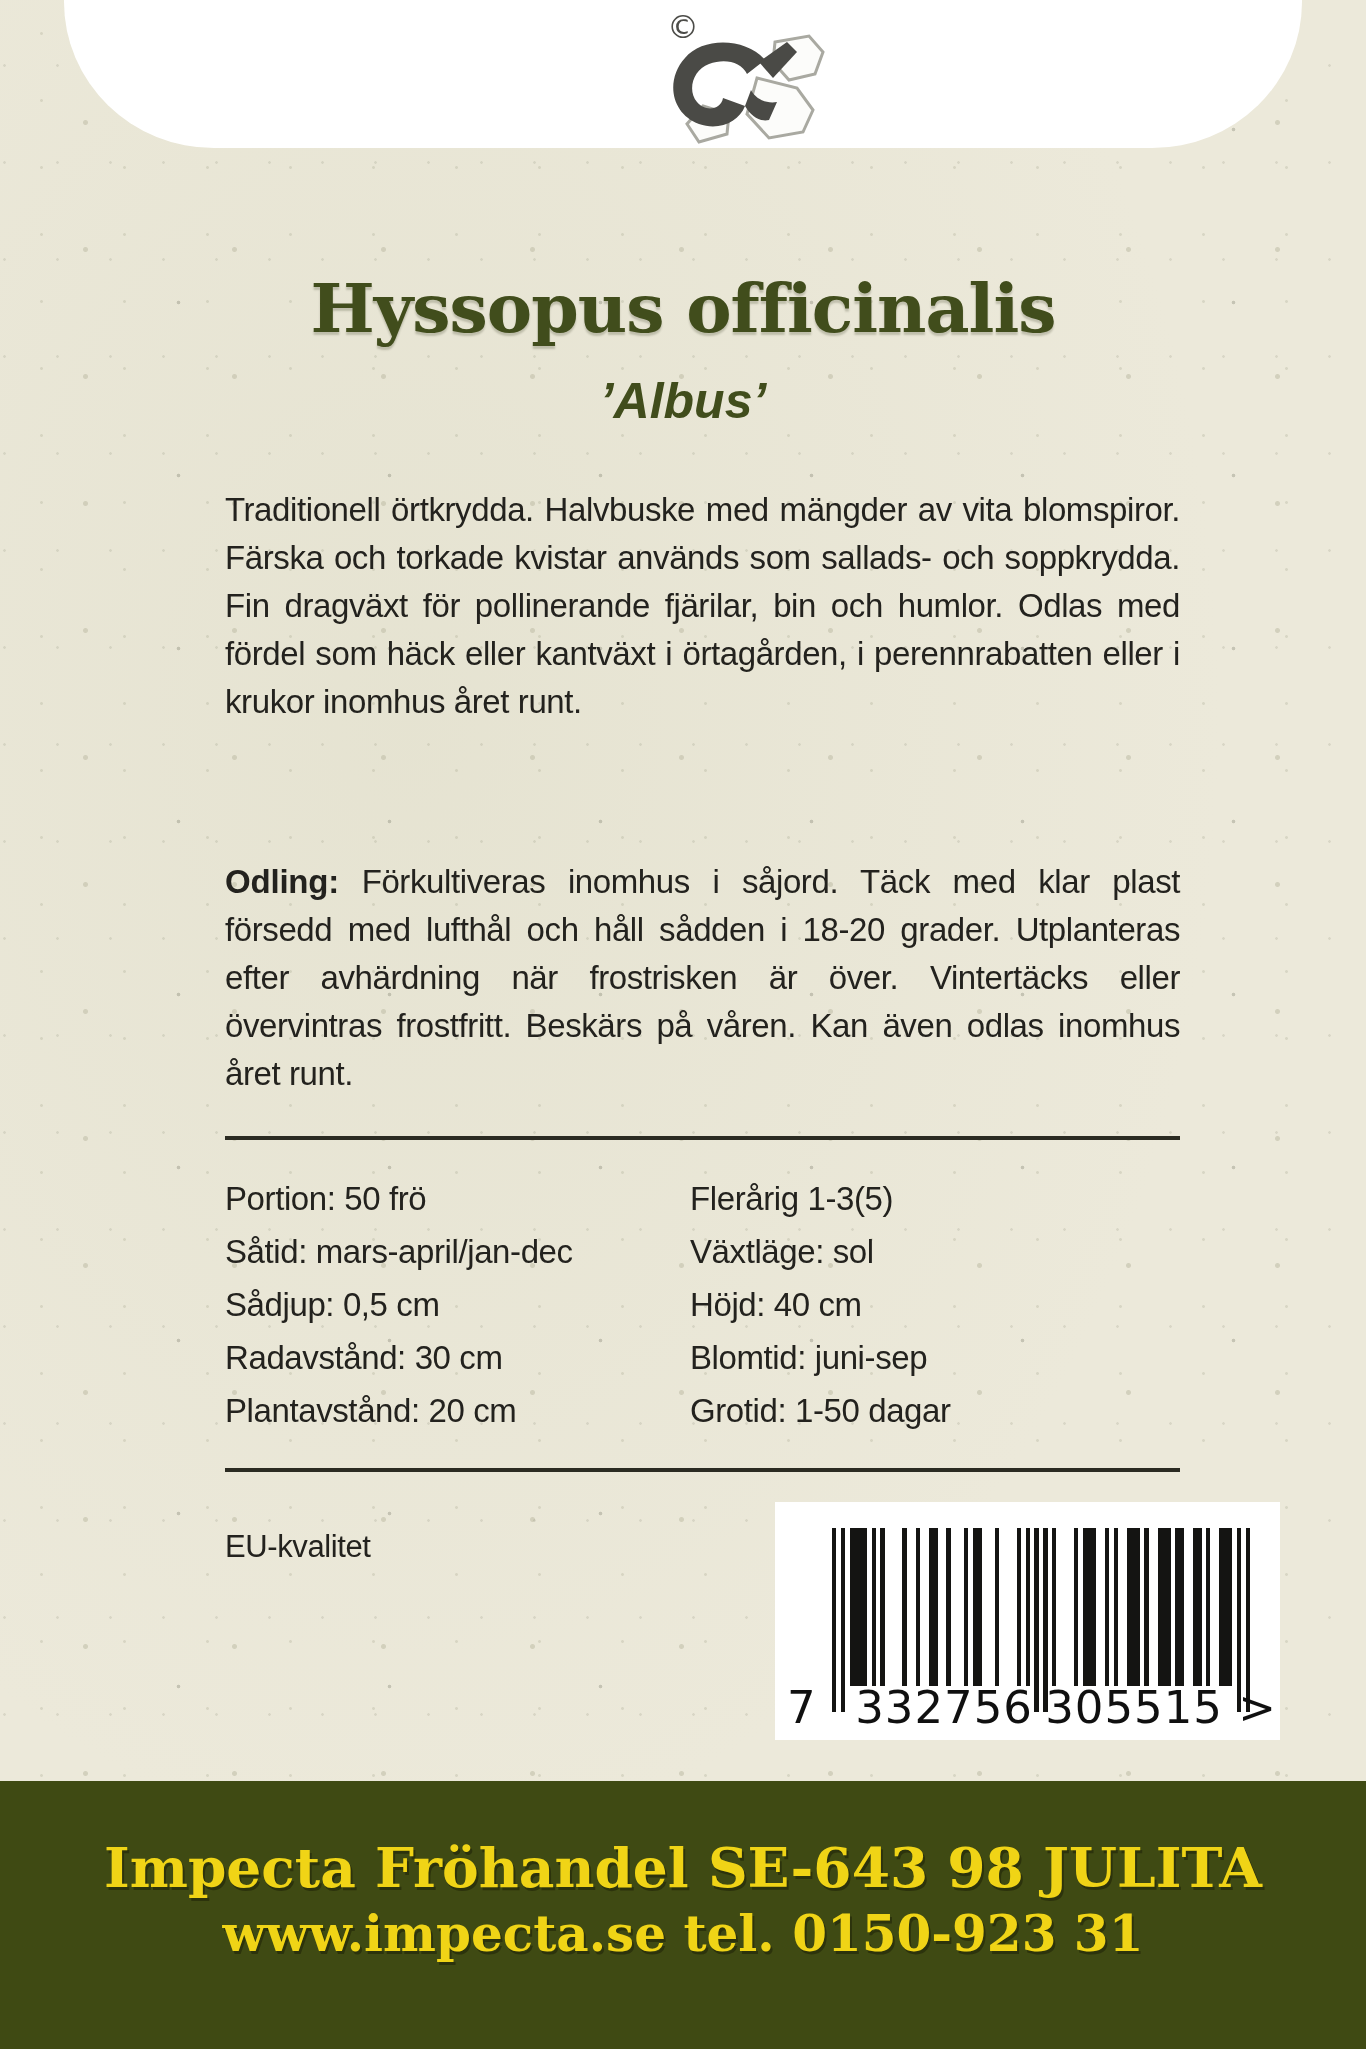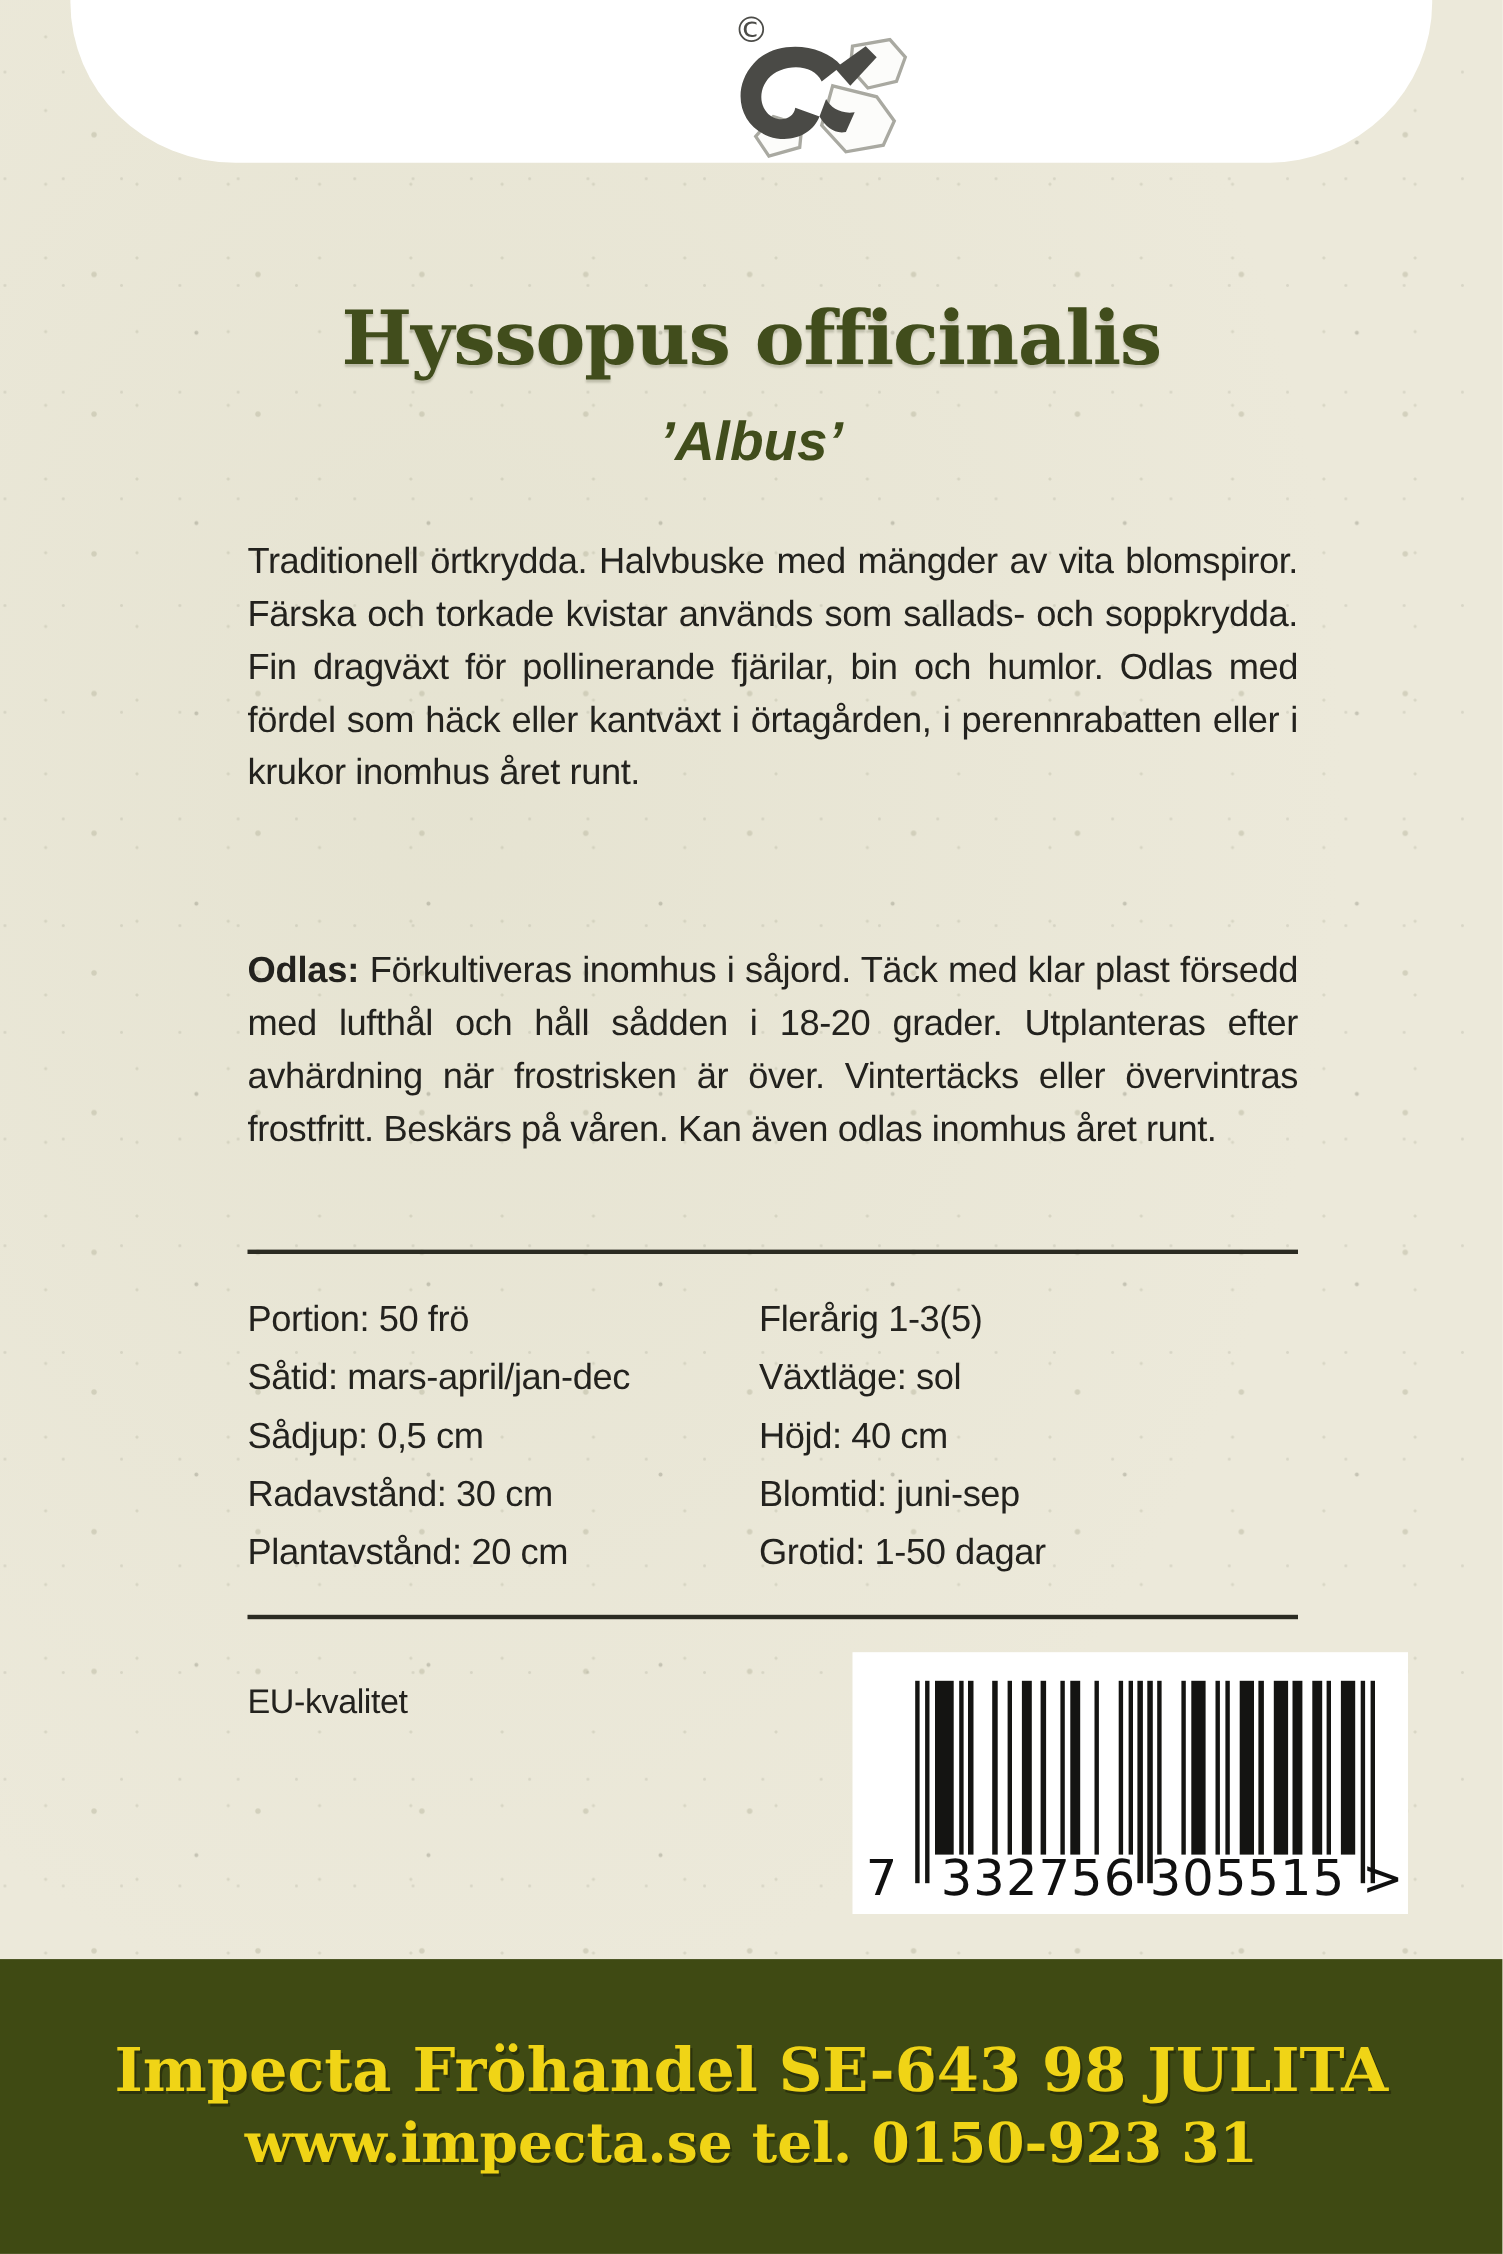--- a/index.html
+++ b/index.html
@@ -77,21 +77,21 @@
   .digits span{position:absolute;bottom:0;}
   .d-first{left:12px;}
   .d-g1{left:72px;width:186px;text-align:right;letter-spacing:1px;}
   .d-g2{left:262px;width:186px;text-align:right;letter-spacing:1px;}
   .d-arrow{right:4px;}
   .footer-band{
     position:absolute;left:0;top:1781px;width:1366px;height:268px;background:var(--band);
     text-align:center;color:var(--accent);
     font-family:"DejaVu Serif","Liberation Serif",serif;font-weight:bold;
   }
-  .footer-line1{margin-top:68px;font-size:55px;line-height:66px;text-shadow:2px 3px 0 rgba(25,28,5,0.5);}
+  .footer-line1{margin-top:54px;font-size:55px;line-height:66px;text-shadow:2px 3px 0 rgba(25,28,5,0.5);}
   .footer-line2{font-size:50px;line-height:66px;text-shadow:2px 3px 0 rgba(25,28,5,0.5);}
 </style>
 </head>
 <body>
 
 <div class="packet">
 
   <div class="top-tab">
     <div class="copyright">©</div>
     <div class="logo">
@@ -106,21 +106,21 @@
         <path d="M152,28 l28,-20 10,10 -24,26 z" fill="#4a4a46"></path>
       </svg>
     </div>
   </div>
 
   <h1 class="page-title">Hyssopus officinalis</h1>
   <h2 class="page-subtitle">’Albus’</h2>
 
   <p class="copybody desc">Traditionell örtkrydda. Halvbuske med mängder av vita blomspiror. Färska och torkade kvistar används som sallads- och soppkrydda. Fin dragväxt för pollinerande fjärilar, bin och humlor. Odlas med fördel som häck eller kantväxt i örtagården, i perennrabatten eller i krukor inomhus året runt.</p>
 
-  <p class="copybody cult"><b>Odlas:</b> <span>Förkultiveras inomhus i såjord. Täck med klar plast försedd med lufthål och håll sådden i 18-20 grader. Utplanteras efter avhärdning när frostrisken är över. Vintertäcks eller övervintras frostfritt. Beskärs på våren. Kan även odlas inomhus året runt.</span></p>
+  <p class="copybody cult"><b>Odling:</b> <span>Förkultiveras inomhus i såjord. Täck med klar plast försedd med lufthål och håll sådden i 18-20 grader. Utplanteras efter avhärdning när frostrisken är över. Vintertäcks eller övervintras frostfritt. Beskärs på våren. Kan även odlas inomhus året runt.</span></p>
 
   <div class="rule rule1"></div>
 
   <div class="facts">
     <div class="col-left">
         <div>Portion: 50 frö</div>
         <div>Såtid: mars-april/jan-dec</div>
         <div>Sådjup: 0,5 cm</div>
         <div>Radavstånd: 30 cm</div>
         <div>Plantavstånd: 20 cm</div>

